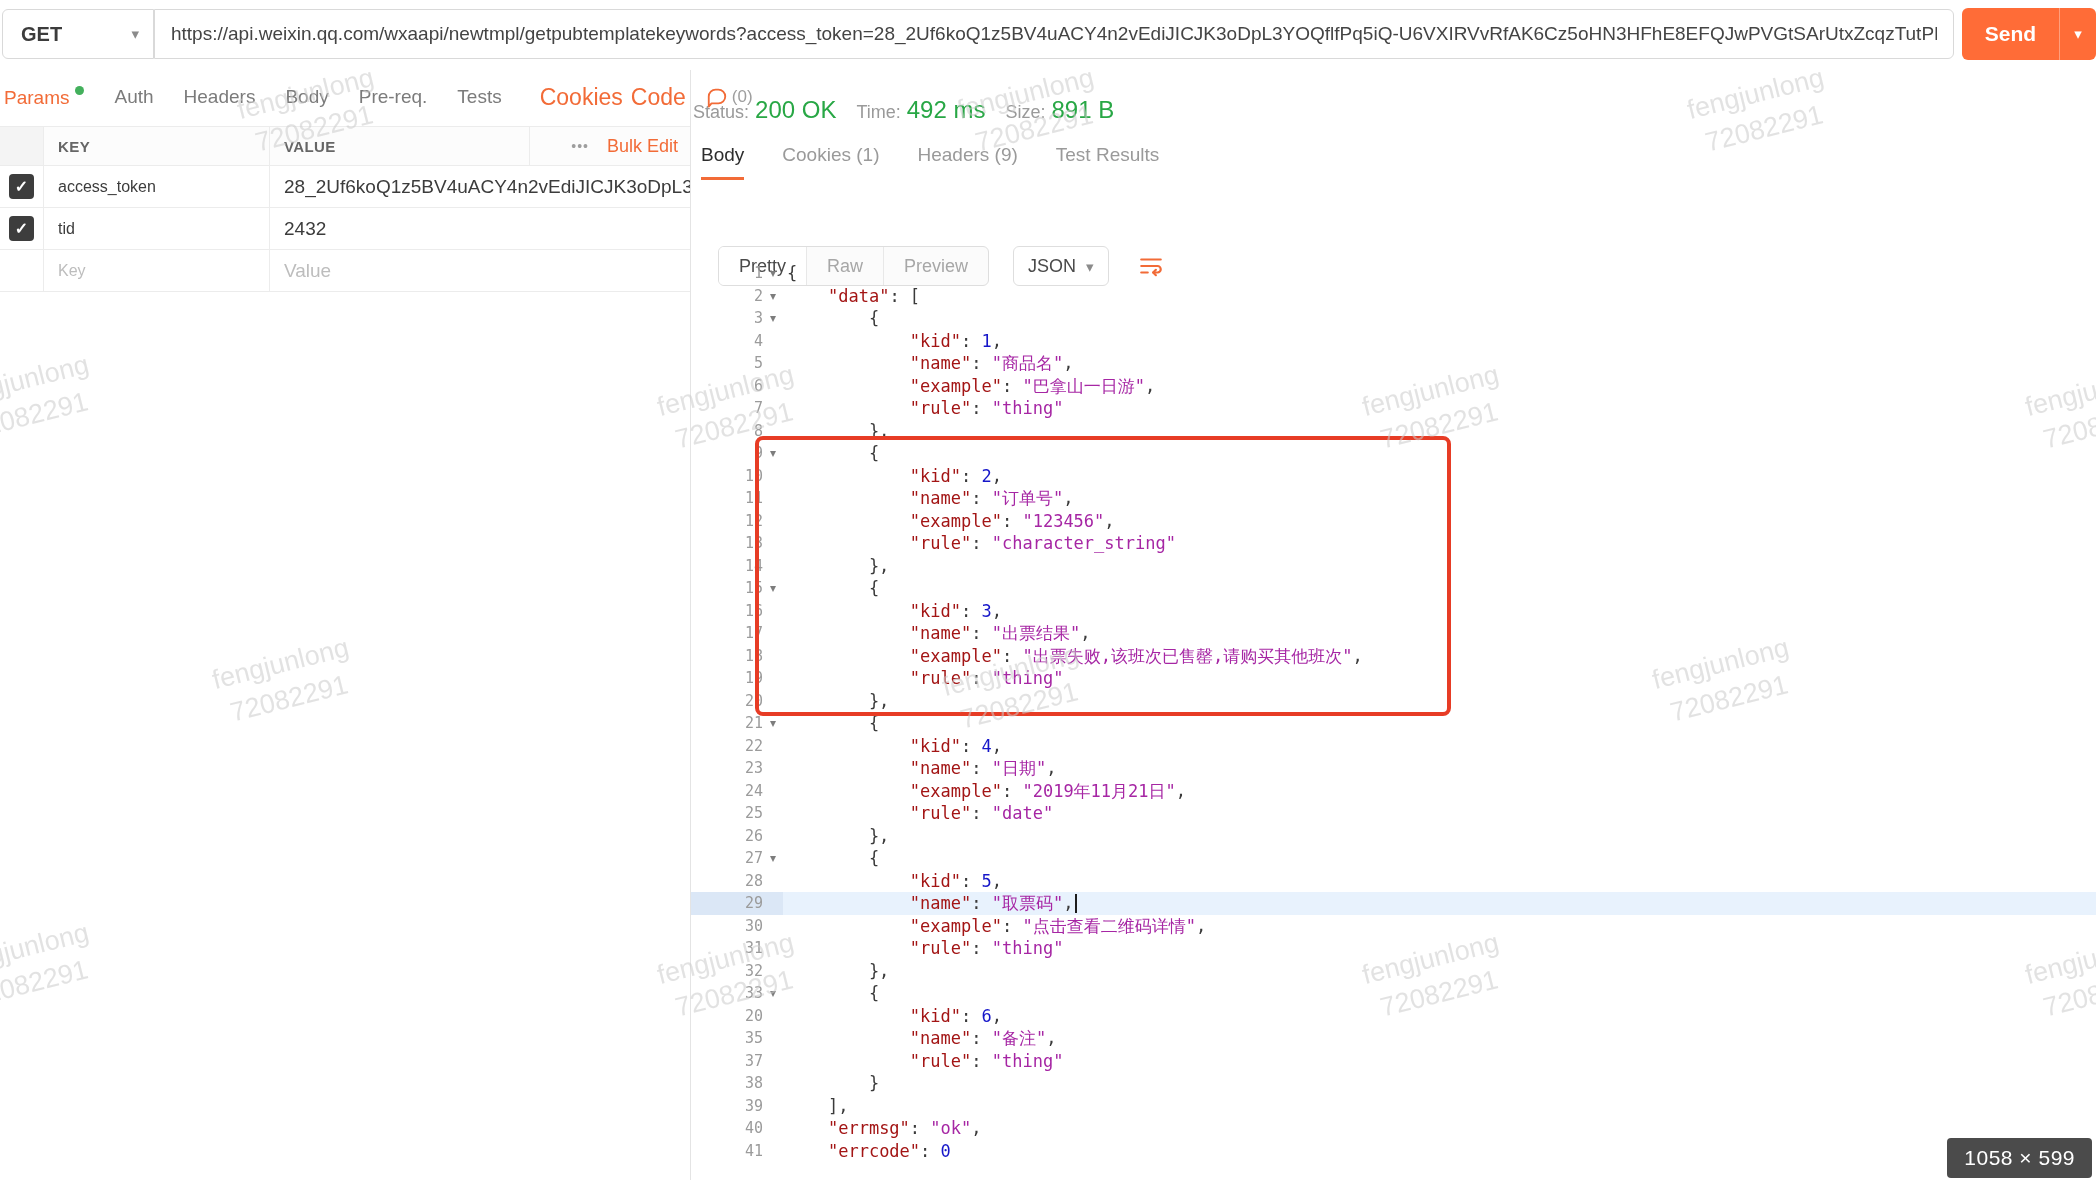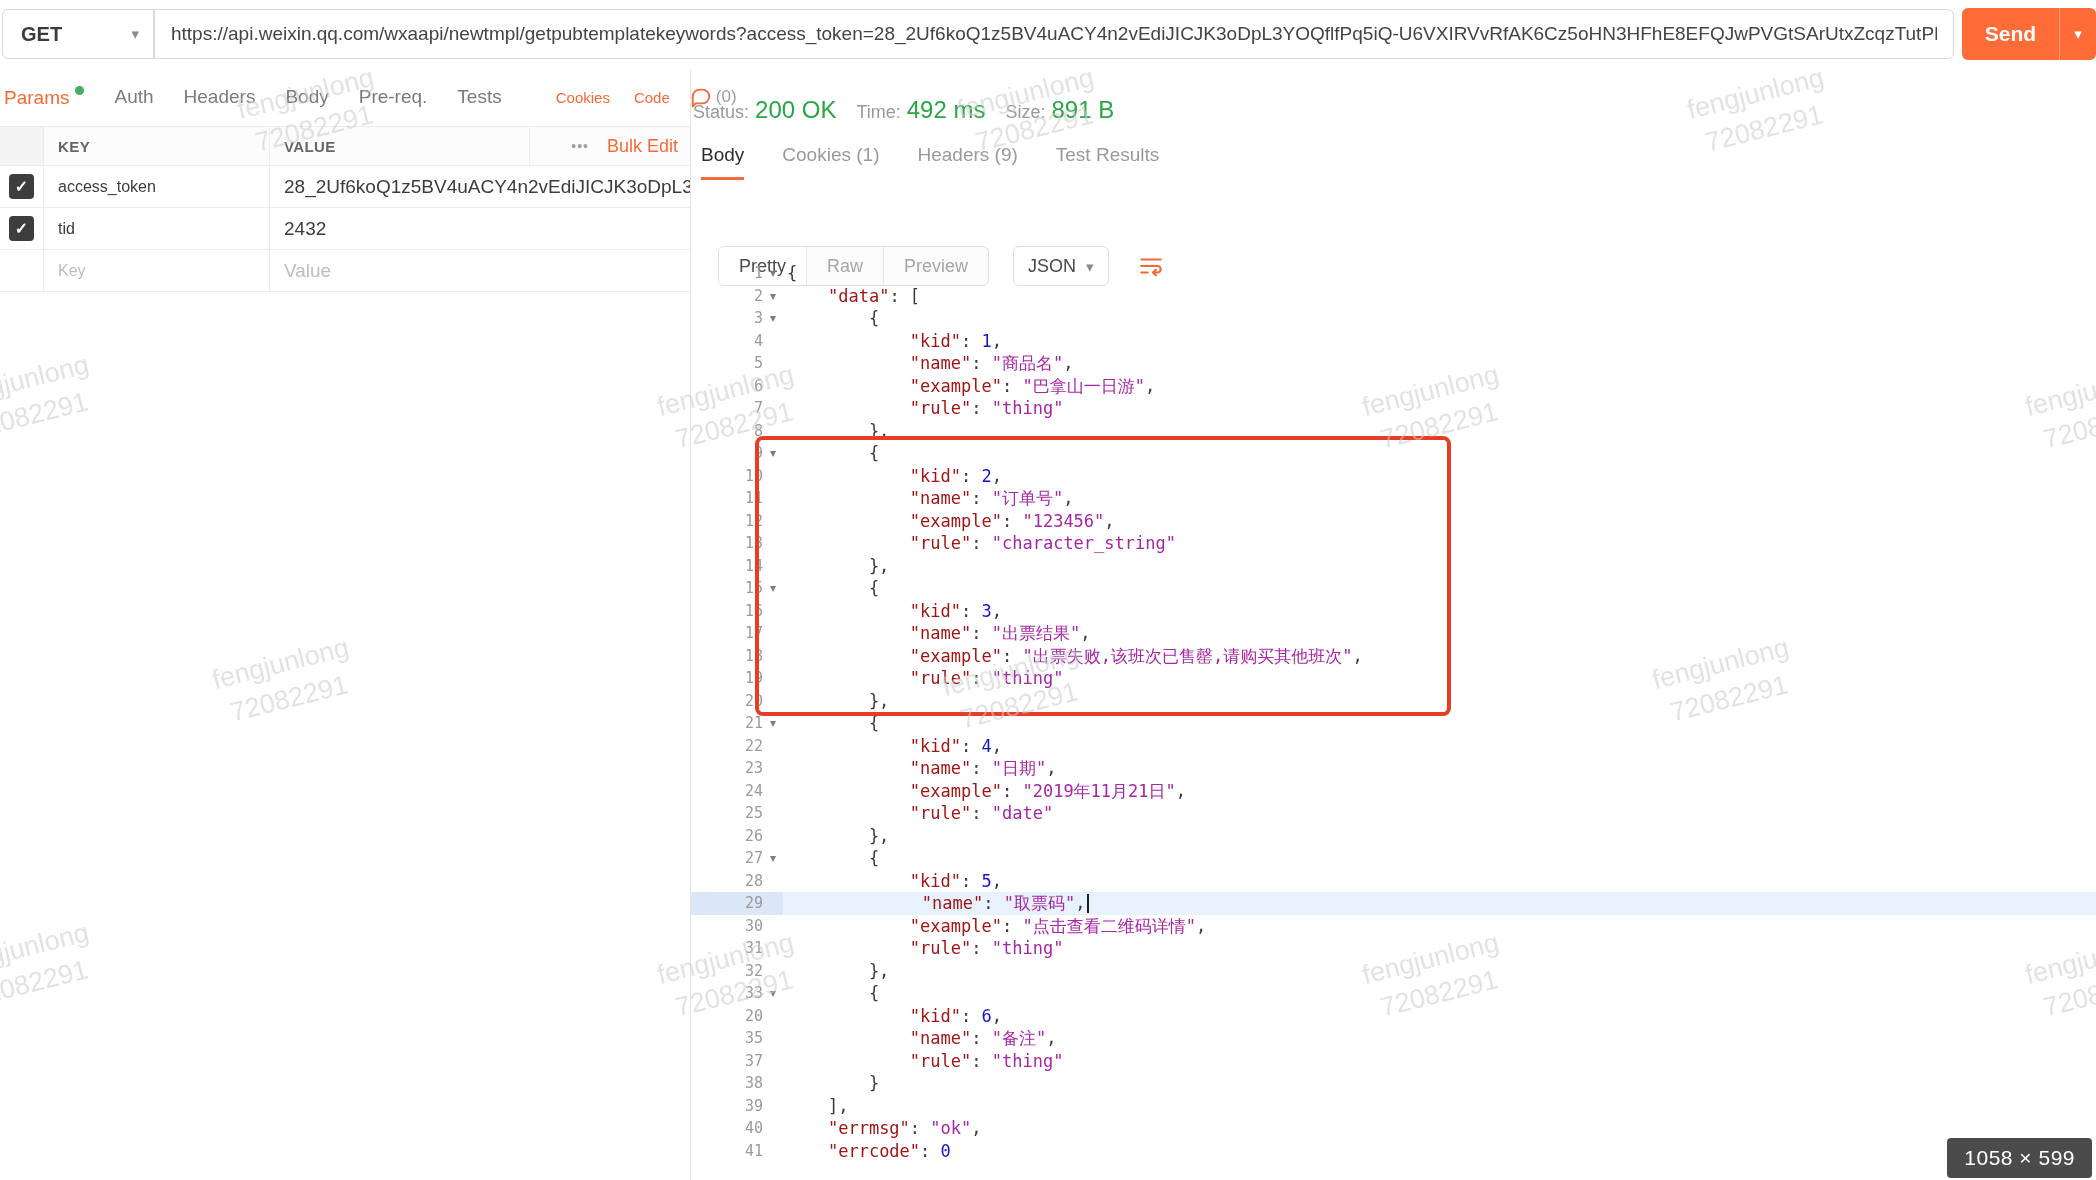--- a/index.html
+++ b/index.html
@@ -22,21 +22,21 @@
     border-radius:0 6px 6px 0; border-left:1px solid rgba(255,255,255,.35); display:flex; align-items:center; justify-content:center; cursor:pointer; }
 
   
   .left-panel { position:absolute; top:70px; left:0; width:690px; bottom:0; z-index:2; }
   .v-divider { position:absolute; top:70px; left:690px; width:1px; bottom:0; background:#e4e4e4; z-index:2; }
   .req-tabs { display:flex; align-items:center; height:42px; margin-top:6px; padding:0 10px 0 4px; }
   .req-tab { font-size:19px; color:#7b7b7b; margin-right:30px; cursor:pointer; white-space:nowrap; }
   .req-tab.active { color:var(--orange,#F26B37); }
   .green-dot { display:inline-block; width:9px; height:9px; border-radius:50%; background:#43b05c; margin-left:6px; vertical-align:9px; }
   .spacer { flex:1; }
-  .link { font-size:15px; color:var(--orange,#F26B37); margin-left:24px; cursor:pointer; }
+  .link { font-size:23px; color:var(--orange,#F26B37); margin-left:8px; cursor:pointer; }
   .comments { display:flex; align-items:center; margin-left:20px; cursor:pointer; gap:4px; }
   .comments svg { width:22px; height:22px; }
   .comments-count { font-size:17px; color:#9e9e9e; }
 
   .params-table { position:absolute; top:56px; left:0; width:690px; background:#fff; }
   .pt-row { display:flex; height:42px; border-bottom:1px solid #ececec; align-items:stretch; }
   .pt-header { height:40px; border-top:1px solid #ececec; background:#fcfcfc; }
   .c-cb { width:44px; border-right:1px solid #ececec; display:flex; align-items:center; justify-content:center; flex-shrink:0; }
   .pt-header .c-cb { background:#f4f4f4; }
   .c-key { width:226px; border-right:1px solid #ececec; display:flex; align-items:center; padding-left:14px; font-size:16px; color:#3c3c3c; flex-shrink:0; }
@@ -67,21 +67,21 @@
   .seg-item:first-child { border-left:none; }
   .seg-item.active { background:#fff; color:#4a4a4a; }
   .lang { margin-left:24px; height:40px; border:1px solid #dedede; border-radius:6px; display:flex; align-items:center;
     gap:10px; padding:0 14px; font-size:18px; color:#4a4a4a; background:#fff; cursor:pointer; }
   .wrap-btn { margin-left:22px; width:40px; height:40px; display:flex; align-items:center; justify-content:center; cursor:pointer; }
   .wrap-btn svg { width:26px; height:26px; }
 
   
   .code-area { position:absolute; top:192px; left:0; right:0; bottom:auto; }
   .code-line { display:flex; height:22.5px; }
-  .code-line.hl { background:var(--highlight-line,#E8F2FD);gap:12px; }
+  .code-line.hl { background:var(--highlight-line,#E8F2FD); }
   .code-line.hl .gutter { background:#dbe7f6; }
   .gutter { width:92px; display:flex; justify-content:flex-end; flex-shrink:0; }
   .lnum { font-family:"DejaVu Sans Mono",monospace; font-size:15px; line-height:22.5px; color:#9b9b9b; }
   .fold { width:20px; text-align:center; font-size:12px; line-height:22.5px; color:#7d7d7d; cursor:pointer; }
   .codetext { margin:0; padding-left:4px; font-family:"DejaVu Sans Mono",monospace; font-size:17px; line-height:22.5px; white-space:pre; color:#3a3a3a; }
   .tk-p { color:#3a3a3a; }
   .tk-k { color:var(--code-key,#A31515); }
   .tk-s { color:var(--code-string,#A626A4); }
   .tk-n { color:var(--code-number,#1616C9); }
   .caret-i { display:inline-block; width:2px; height:19px; background:#1d1d1d; margin-left:2px; vertical-align:-4px; }

